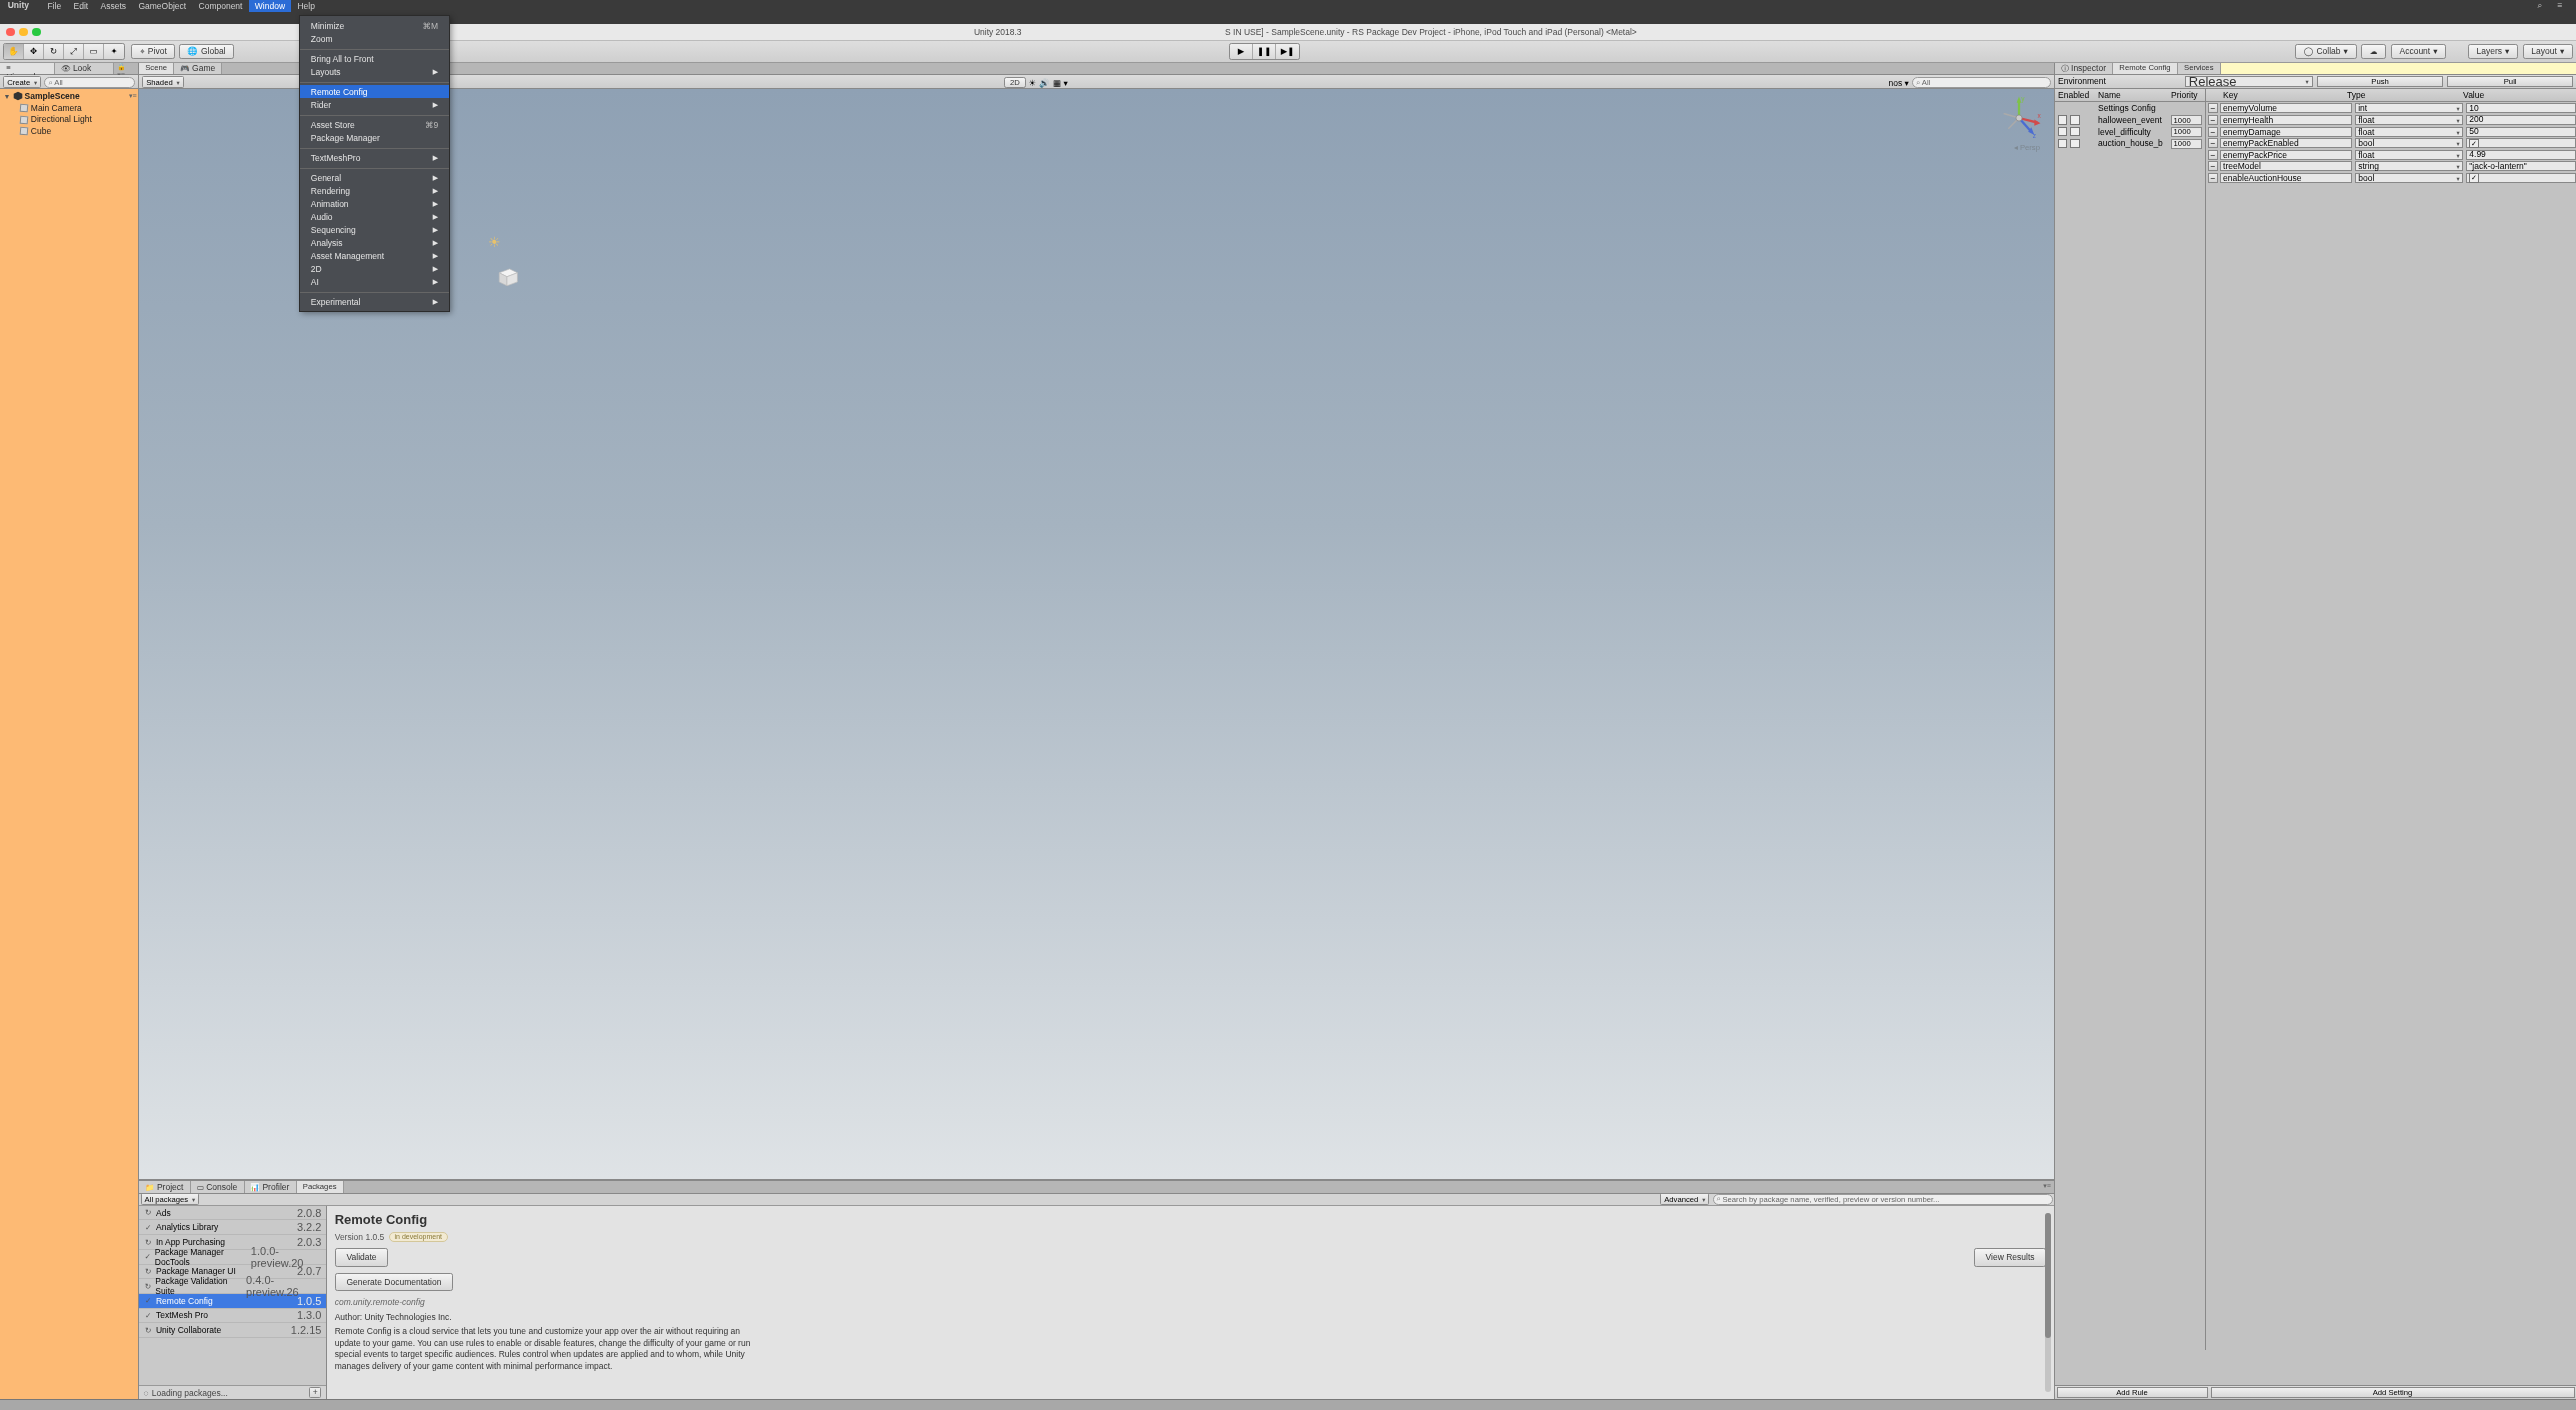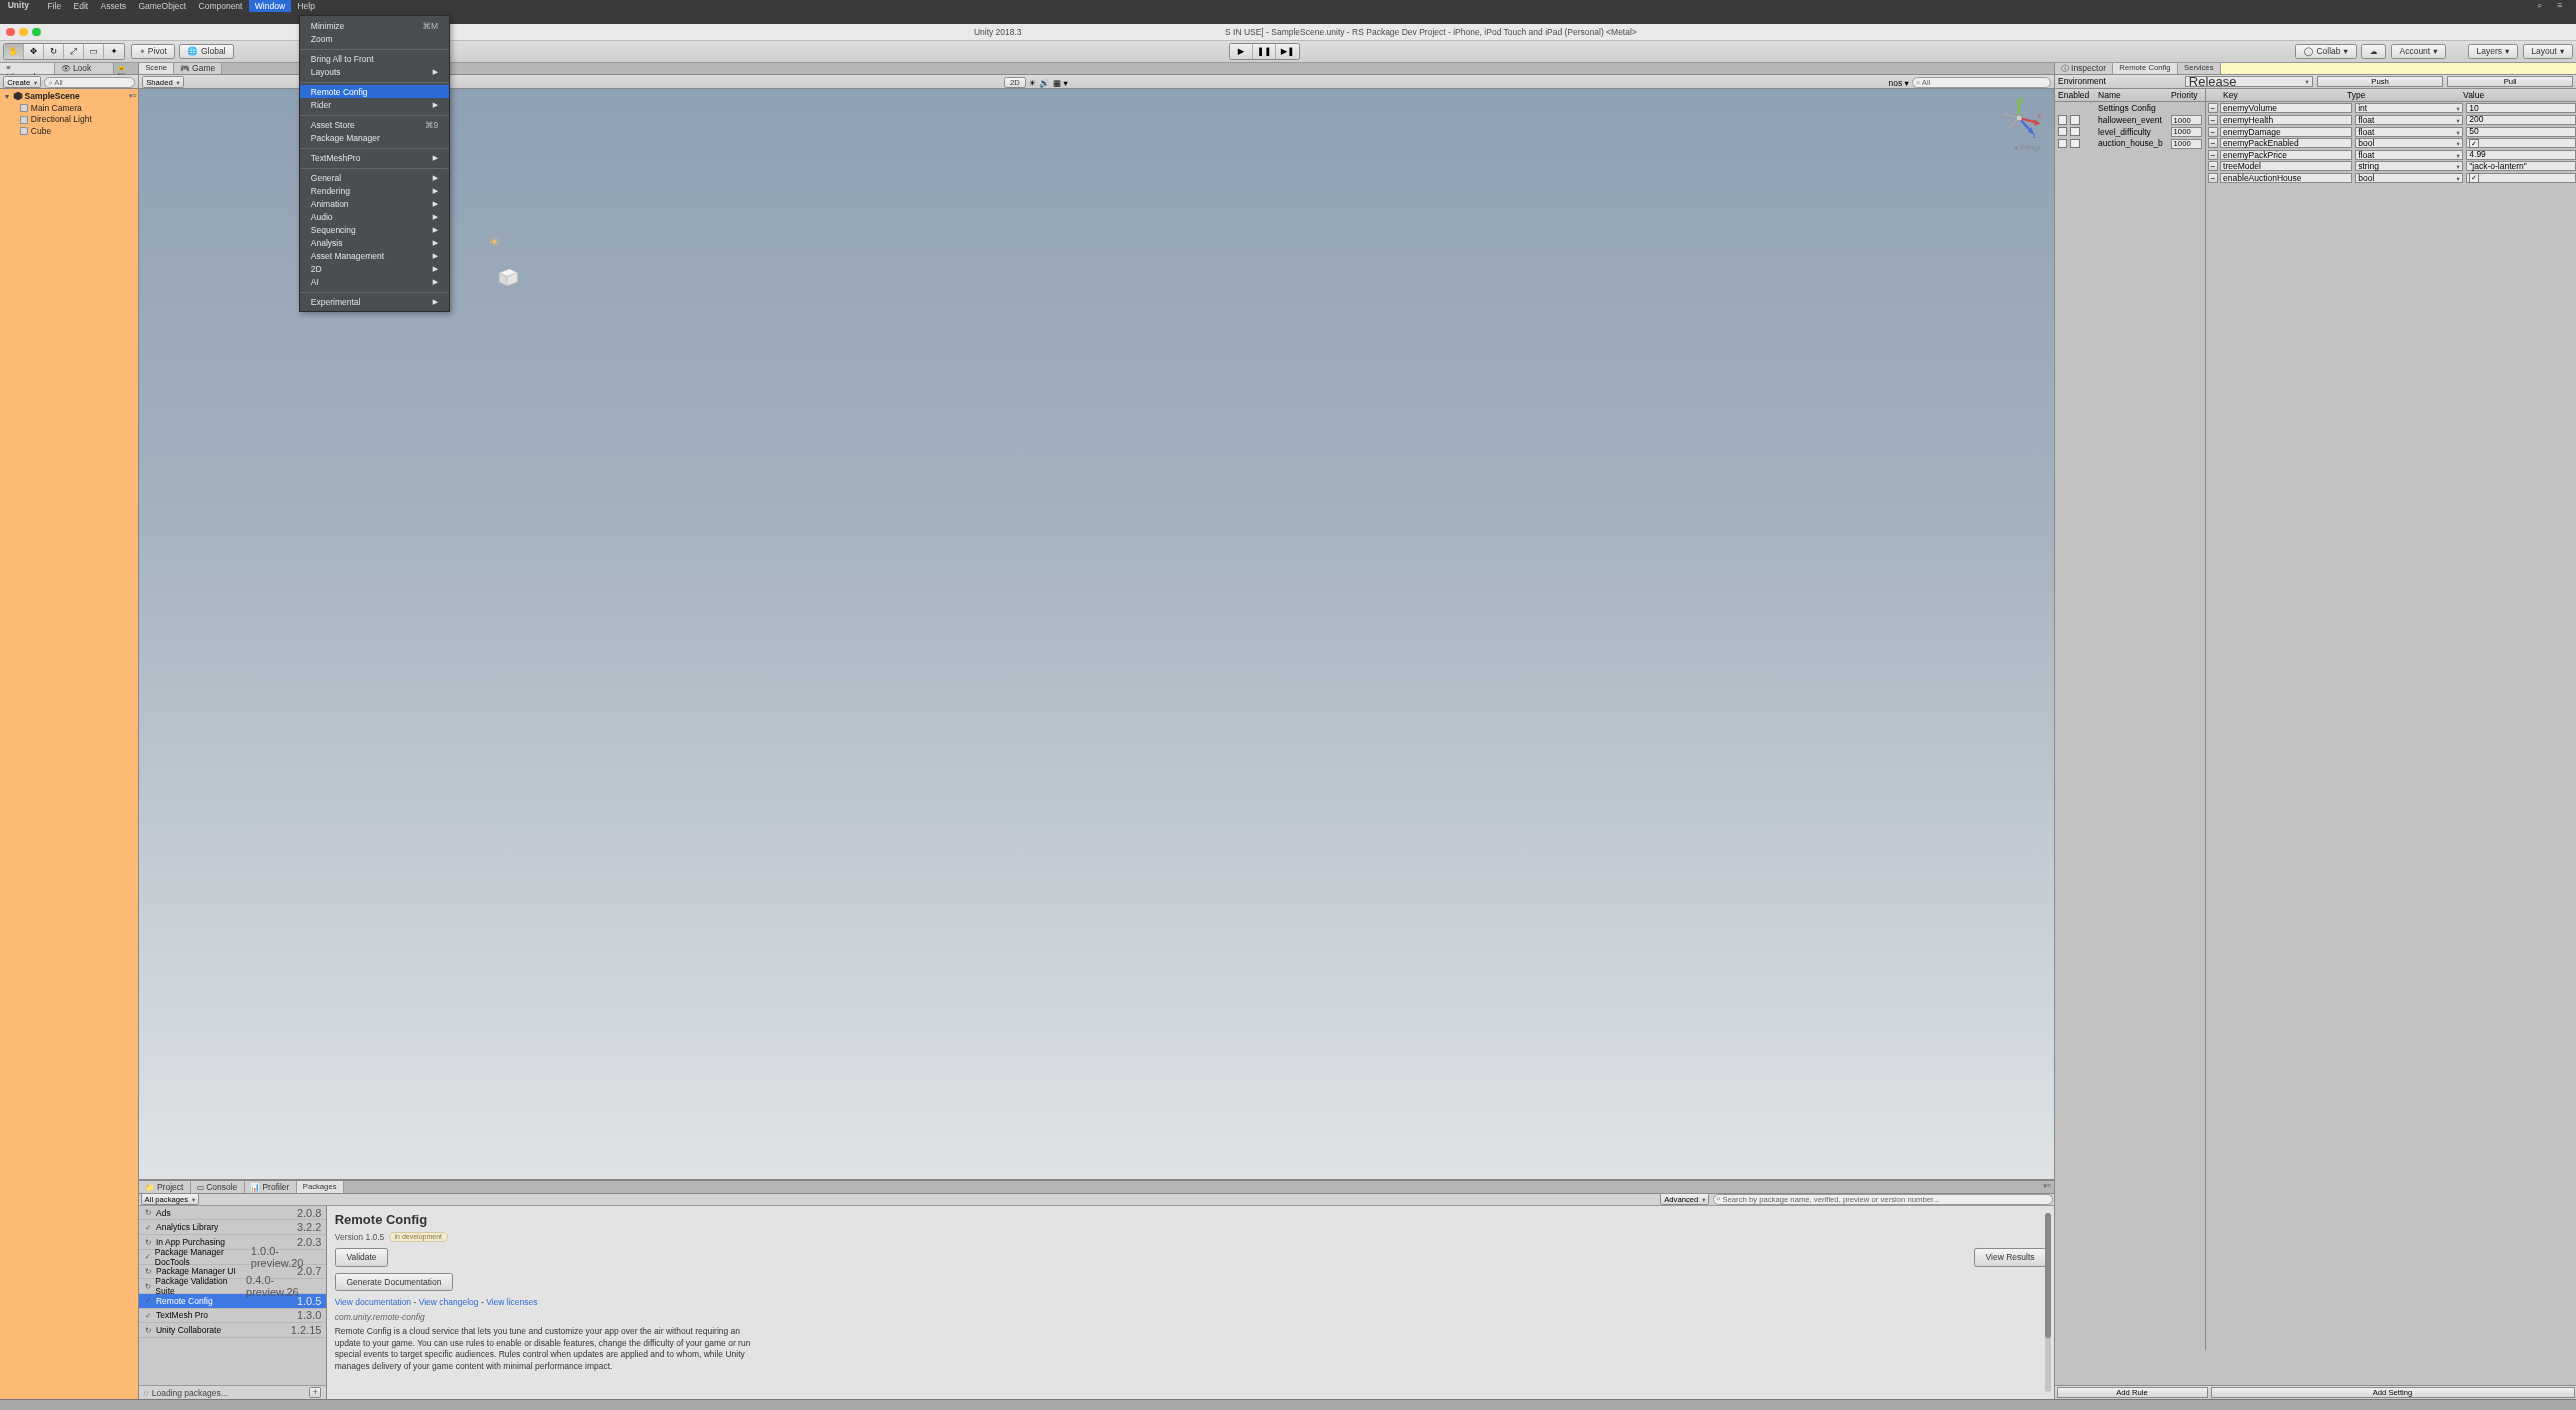--- a/index.html
+++ b/index.html
@@ -376,26 +376,22 @@
             <span class="badge">in development</span>
           </div>
           <div class="btn-row">
             <span class="pkg-btn">Validate</span>
             <span style="flex:1;"></span>
             <span class="pkg-btn">View Results</span>
           </div>
           <div class="btn-row">
             <span class="pkg-btn">Generate Documentation</span>
           </div>
-          <div class="links">
-            <a>View documentation</a> <span>-</span>
-            <a>View changelog</a> <span>-</span>
-            <a>View licenses</a>
-          </div>
           <div class="pkgid">com.unity.remote-config</div>
+          <div class="author">Author: Unity Technologies Inc.</div>
           <div class="desc">Remote Config is a cloud service that lets you tune and customize your app over the air without requiring an update to your game.  You can use rules to enable or disable features, change the difficulty of your game or run special events to target specific audiences.  Rules control when updates are applied and to whom, while Unity manages delivery of your game content with minimal performance impact.</div>
           <div class="pkg-scroll">
               <div class="thumb"></div>
             </div>
         </div>
       </div>
     </div>
   </div>
 
   <div class="right-col">

